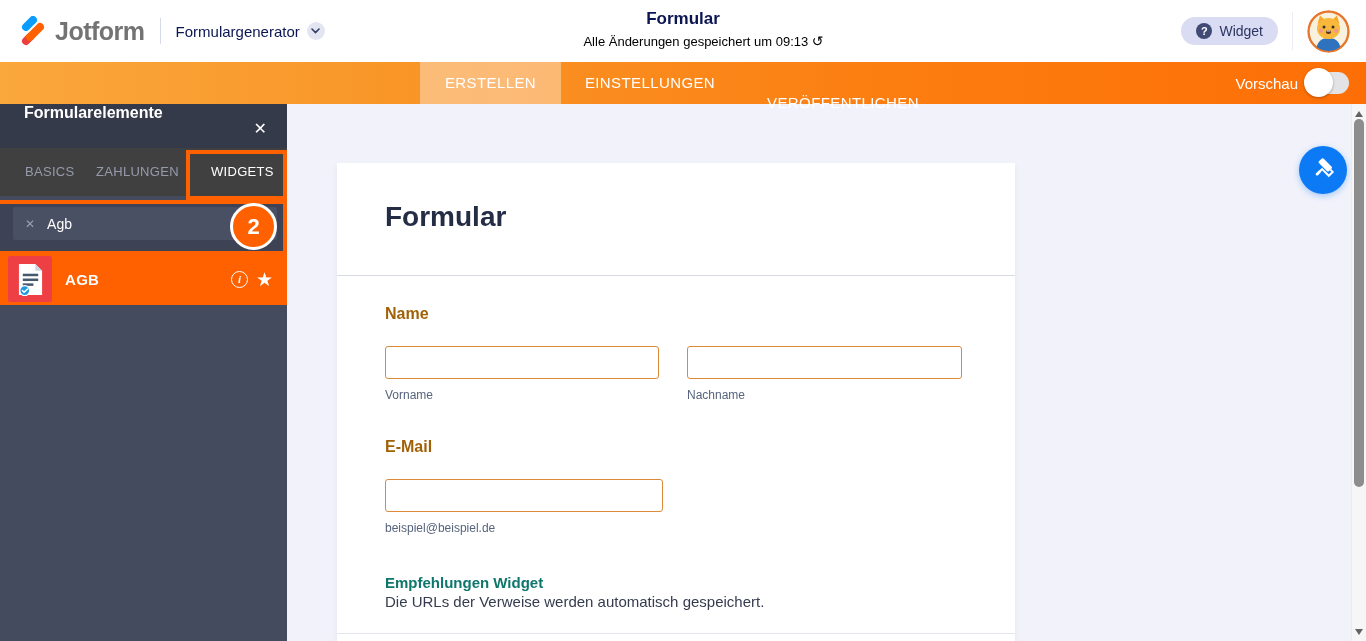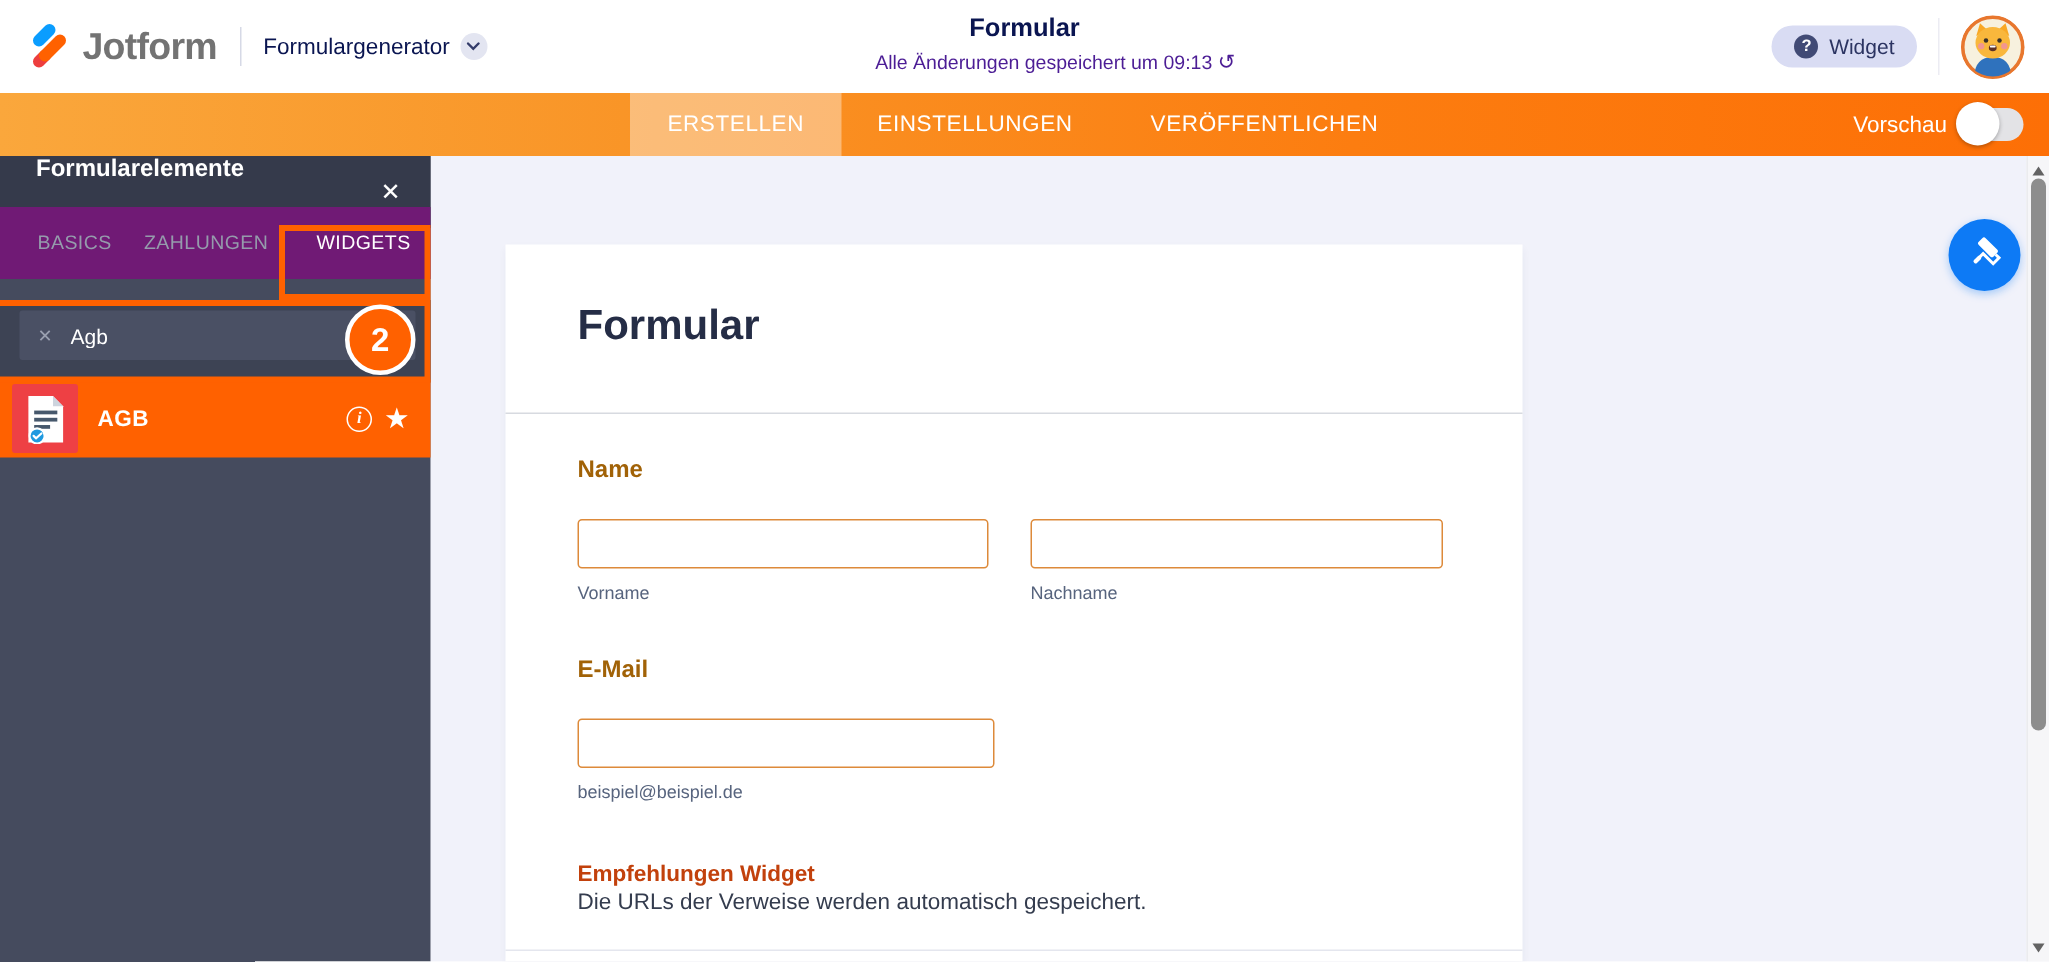--- a/index.html
+++ b/index.html
@@ -10,53 +10,53 @@
   
   .header { position:absolute; left:0; top:0; width:1366px; height:62px; background:#fff; z-index:5; }
   .h-left { position:absolute; left:18px; top:0; height:62px; display:flex; align-items:center; }
   .brand-text { font-size:25px; font-weight:700; color:#737373; letter-spacing:-0.5px; margin-left:9px; }
   .h-divider { width:1px; height:26px; background:#d6d9e6; margin:0 15px; }
   .product { display:flex; align-items:center; gap:7px; cursor:pointer; }
   .product-label { font-size:15px; color:#0a1551; }
   .chev-circle { width:18px; height:18px; border-radius:50%; background:#e3e5f1; display:flex; align-items:center; justify-content:center; }
   .h-center { position:absolute; left:0; right:0; top:9px; text-align:center; }
   .h-title { font-size:17px; font-weight:700; color:#0a1551; }
-  .autosave { font-size:13px; color:#4c1d95; margin-top:4px;padding-left:41px; }
+  .autosave { font-size:13px; color:#000000; margin-top:4px;padding-left:41px; }
   .autosave .undo { font-size:14px; cursor:pointer; }
   .h-right { position:absolute; right:16px; top:0; height:62px; display:flex; align-items:center; }
   .pill { height:28px; border-radius:14px; background:#d9dcf3; display:flex; align-items:center;
     gap:7px; padding:0 15px; font-size:14px; color:#2c3462; cursor:pointer; }
   .pill + .pill { margin-left:10px; }
   .q-ic { width:16px; height:16px; border-radius:50%; background:#414a75; color:#fff; font-size:11px;
     font-weight:700; display:flex; align-items:center; justify-content:center; }
   .av-divider { width:1px; height:38px; background:#ececf3; margin:0 14px; }
   .avatar { width:43px; height:43px; border-radius:50%; cursor:pointer; display:block; }
 
   
   .nav { position:absolute; left:0; top:62px; width:1366px; height:42px;
     background:linear-gradient(90deg,#faa73c 0%,#f99426 32%,#fc7d10 66%,#fd6f06 100%); z-index:4; }
   .tab { position:absolute; top:0; height:42px; line-height:42px; text-align:center; color:#fff;
     font-size:15px; font-weight:500; letter-spacing:0.4px; cursor:pointer; }
   .tab.t0 { left:420px; width:141px; background:rgba(255,255,255,0.38); }
   .tab.t1 { left:561px; width:178px; }
-  .tab.t2 { left:739px; width:208px; }
+  .tab.t2 { left:739px; width:208px;margin-top:20px; }
   .preview { position:absolute; right:17px; top:0; height:42px; display:flex; align-items:center; gap:9px; }
   .preview-label { color:#fff; font-size:15px; font-weight:500; }
   .toggle { position:relative; width:42px; height:22px; border-radius:11px; background:#e3e3e6; cursor:pointer; }
   .knob { position:absolute; left:-3px; top:-4px; width:29px; height:29px; border-radius:50%;
     background:#fff; box-shadow:0 1px 3px rgba(0,0,0,.3); }
 
   
   .sidebar { position:absolute; left:0; top:104px; width:287px; height:537px; background:#454b5e; z-index:3; }
   .sb-header { position:absolute; left:0; top:0; width:287px; height:48px; background:#353a4b;
     display:flex; align-items:flex-start; }
   .sb-title { font-size:16px; font-weight:700; color:#fff; margin-left:24px; }
   .sb-close { position:absolute; right:16px; top:0; height:48px; display:flex; align-items:center;
     color:#fff; font-size:16px; cursor:pointer; padding:0 4px; }
-  .sb-tabs { position:absolute; left:0; top:34px; width:287px; height:48px; background:#701a75; }
+  .sb-tabs { position:absolute; left:0; top:44px; width:287px; height:48px; background:#404040; }
   .sb-tab { position:absolute; top:0; height:48px; line-height:48px; font-size:13px; color:#959bac;
     letter-spacing:0.3px; cursor:pointer; }
   .sb-tab.s0 { left:25px; }
   .sb-tab.s1 { left:96px;text-align:center; }
   .sb-tab.s2 { left:211px; color:#fff; font-weight:500; }
   .anno { position:absolute; border:4px solid #ff6100; z-index:6; pointer-events:none; }
   .anno.widgets-box { left:186px; top:46px; width:101px; height:50px; }
   .anno.search-box { left:-5px; top:96px; width:292px; height:55px; }
   .search-row { position:absolute; left:0; top:96px; width:287px; height:55px; background:#3d4354; }
   .search-field { position:absolute; left:13px; top:7px; width:264px; height:33px; background:#4a5064;
@@ -81,21 +81,21 @@
   
   .canvas { position:absolute; left:287px; top:104px; width:1079px; height:537px; background:#f1f2fa; }
   .card { position:absolute; left:50px; top:59px; width:678px; height:478px; background:#fff;
     box-shadow:0 3px 6px rgba(40,50,90,.06); }
   .card-title { position:absolute; left:48px; top:38px; font-size:28px; font-weight:700; color:#252d46; }
   .card-div { position:absolute; left:0; top:112px; width:678px; height:1px; background:#d7dae0; }
   .f-label { position:absolute; font-size:16px; font-weight:700; color:#a16207; }
   .f-input { position:absolute; height:33px; background:#fff; border:1px solid #dd8a3a; border-radius:3px;
     outline:none; font-size:14px; padding:0 8px; font-family:"Liberation Sans", sans-serif; }
   .f-sub { position:absolute; font-size:12px; color:#57647e; }
-  .w-title { position:absolute; left:48px; top:411px; font-size:15px; font-weight:700; color:#c2410c; }
+  .w-title { position:absolute; left:48px; top:411px; font-size:15px; font-weight:700; color:#0f766e; }
   .w-desc { position:absolute; left:48px; top:430px; font-size:15px; color:#343c4e; }
   .bottom-div { position:absolute; left:0; top:470px; width:678px; height:1px; background:#e4e6ee; }
   .designer-btn { position:absolute; left:1012px; top:42px; width:48px; height:48px; border-radius:50%;
     background:#0d7af5; display:flex; align-items:center; justify-content:center; cursor:pointer;
     box-shadow:0 2px 6px rgba(13,122,245,.35); }
 
   
   .scrollbar { position:absolute; right:0; top:104px; width:15px; height:537px; background:#f6f6f8;
     border-left:1px solid #ebebee; z-index:8; }
   .sc-up { position:absolute; left:3px; top:7px; width:0; height:0; border-left:4.5px solid transparent;

